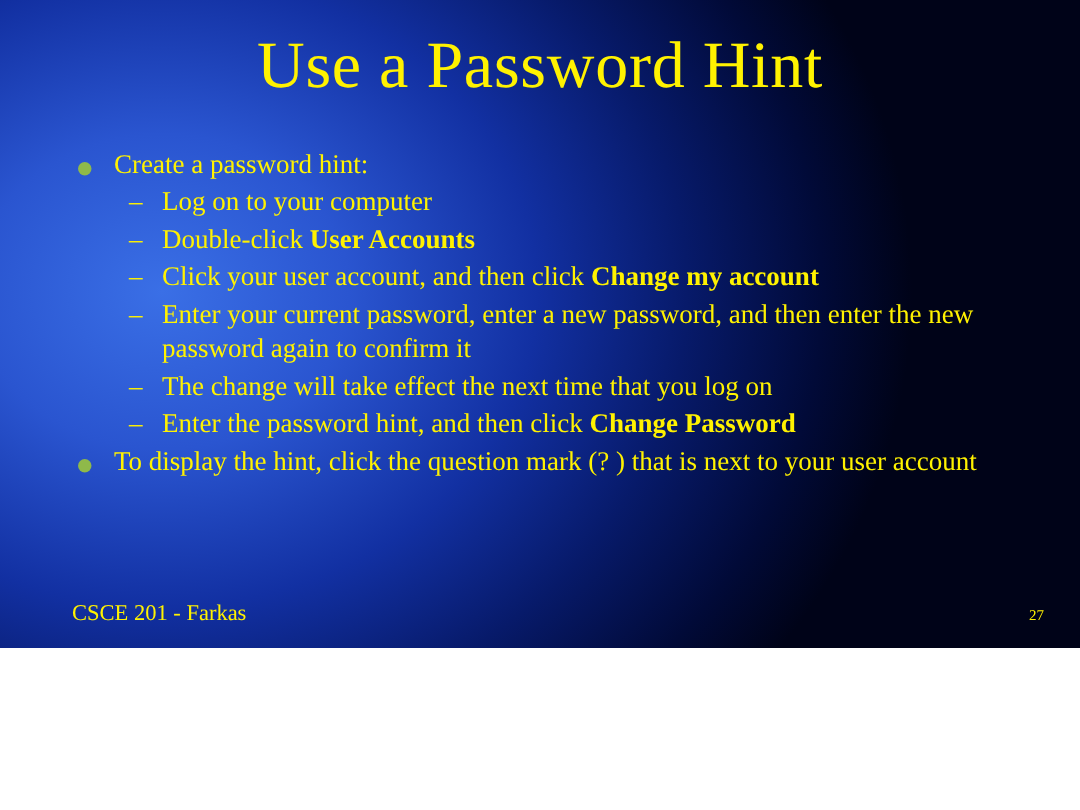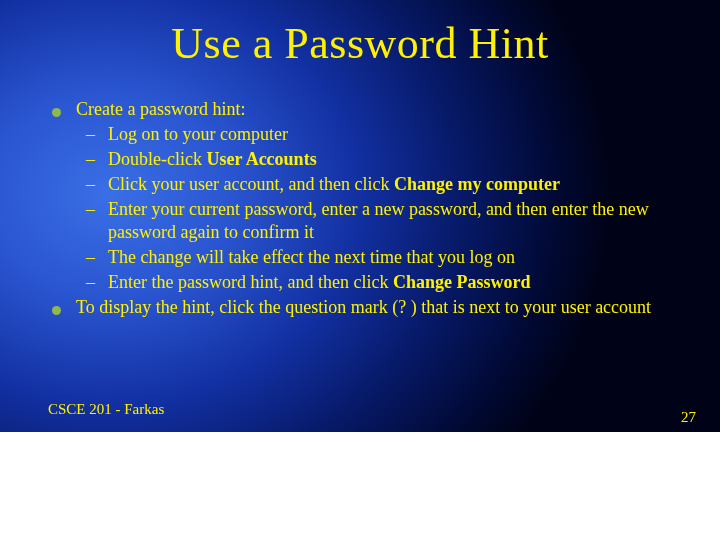--- a/index.html
+++ b/index.html
@@ -76,22 +76,22 @@
   .footer-left {
     position: absolute;
     left: 48px;
     bottom: 14px;
     font-size: 15px;
     color: #fff200;
   }
   .footer-right {
     position: absolute;
     right: 24px;
-    bottom: 6px;
-    font-size: 15px;
+    bottom: 16px;
+    font-size: 10px;
     color: #fff200;
   }
 </style>
 </head>
 <body>
 
 <div class="slide">
 
   <div class="title">Use a Password Hint</div>
 
@@ -104,21 +104,21 @@
     <div class="l2">
       <span>Log on to your computer</span>
     </div>
 
 
     <div class="l2">
       <span>Double-click </span><span class="bold">User Accounts</span>
     </div>
 
     <div class="l2">
-      <span>Click your user account, and then click </span><span class="bold">Change my computer</span>
+      <span>Click your user account, and then click </span><span class="bold">Change my account</span>
     </div>
 
     <div class="l2">
       <span>Enter your current password, enter a new password, and then enter the new password again to confirm it</span>
     </div>
 
     <div class="l2">
       <span>The change will take effect the next time that you log on</span>
     </div>
 

